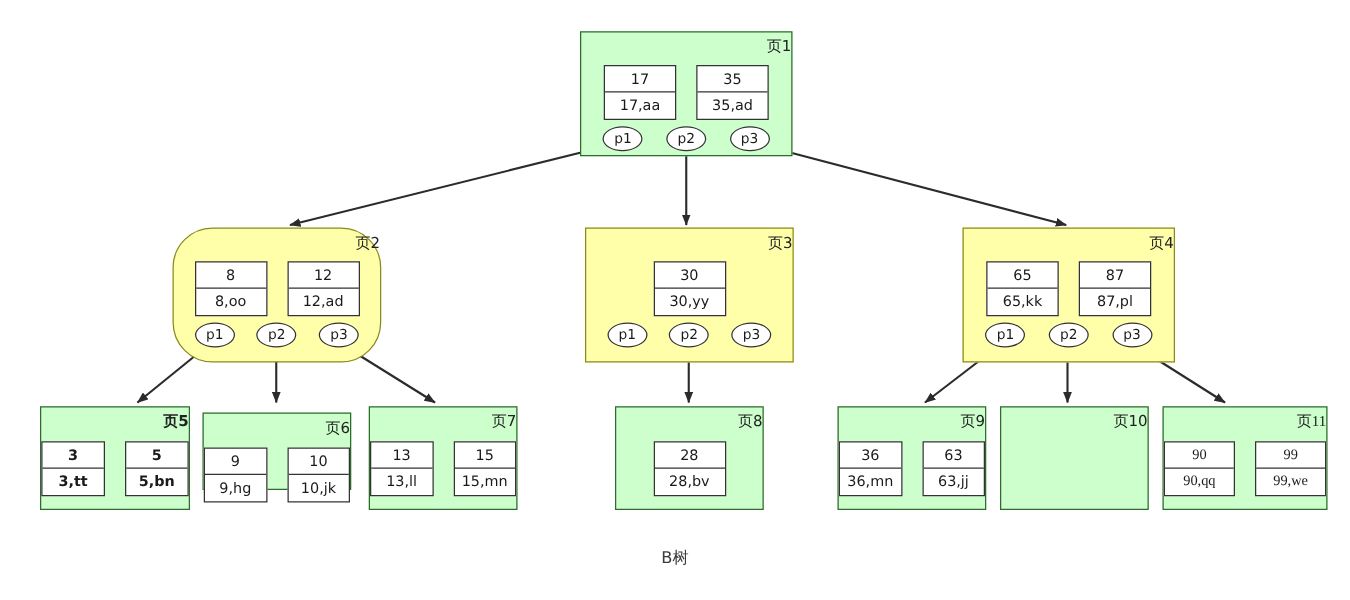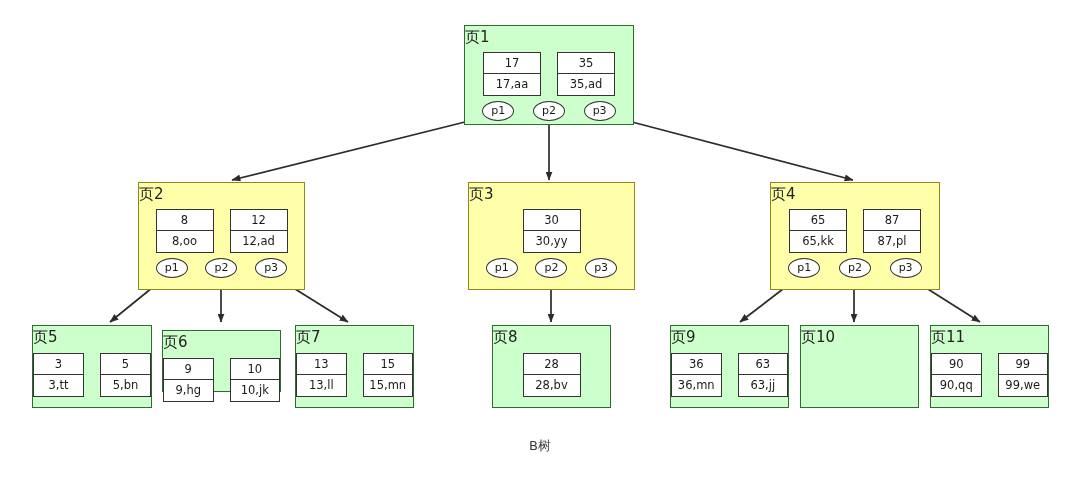--- a/index.html
+++ b/index.html
@@ -40,22 +40,22 @@
   }
   .node.yellow {
     background: #ffffaa;
     border-color: #8a8a1c;
   }
   .node-title {
     position: absolute;
     top: 5px;
     left: 0;
     width: 100%;
-    text-align: left;
-    font-size: 15px;
+    text-align: right;
+    font-size: 12px;
     color: #222222;
     line-height: 13px;
     white-space: nowrap;
   }
   .cells {
     position: absolute;
     left: 0;
     width: 100%;
     display: flex;
     justify-content: center;
@@ -152,21 +152,21 @@
             <div class="key">35</div>
             <div class="val">35,ad</div>
           </div>
         </div>
         <div class="ptrs">
           <div class="ptr">p1</div>
           <div class="ptr">p2</div>
           <div class="ptr">p3</div>
         </div>
       </div>
-      <div class="node yellow lvl1" style="left: 138px; top: 182px; width: 167px; height: 108px;">
+      <div class="node yellow lvl1" style="left: 138px; top: 182px; width: 167px; height: 108px; border-radius: 32px;">
         <div class="node-title">页2</div>
         <div class="cells">
           <div class="cell">
             <div class="key">8</div>
             <div class="val">8,oo</div>
           </div>
           <div class="cell">
             <div class="key">12</div>
             <div class="val">12,ad</div>
           </div>
@@ -202,21 +202,21 @@
             <div class="key">87</div>
             <div class="val">87,pl</div>
           </div>
         </div>
         <div class="ptrs">
           <div class="ptr">p1</div>
           <div class="ptr">p2</div>
           <div class="ptr">p3</div>
         </div>
       </div>
-      <div class="node green lvl2" style="left: 32px; top: 325px; width: 120px; height: 83px;">
+      <div class="node green lvl2" style="left: 32px; top: 325px; width: 120px; height: 83px; font-weight: bold;">
         <div class="node-title">页5</div>
         <div class="cells">
           <div class="cell">
             <div class="key">3</div>
             <div class="val">3,tt</div>
           </div>
           <div class="cell">
             <div class="key">5</div>
             <div class="val">5,bn</div>
           </div>
@@ -266,21 +266,21 @@
           </div>
           <div class="cell">
             <div class="key">63</div>
             <div class="val">63,jj</div>
           </div>
         </div>
       </div>
       <div class="node green lvl2" style="left: 800px; top: 325px; width: 119px; height: 83px;">
         <div class="node-title">页10</div>
       </div>
-      <div class="node green lvl2" style="left: 930px; top: 325px; width: 119px; height: 83px;">
+      <div class="node green lvl2" style="left: 930px; top: 325px; width: 132px; height: 83px; font-family: Liberation Serif, serif;">
         <div class="node-title">页11</div>
         <div class="cells">
           <div class="cell">
             <div class="key">90</div>
             <div class="val">90,qq</div>
           </div>
           <div class="cell">
             <div class="key">99</div>
             <div class="val">99,we</div>
           </div>

